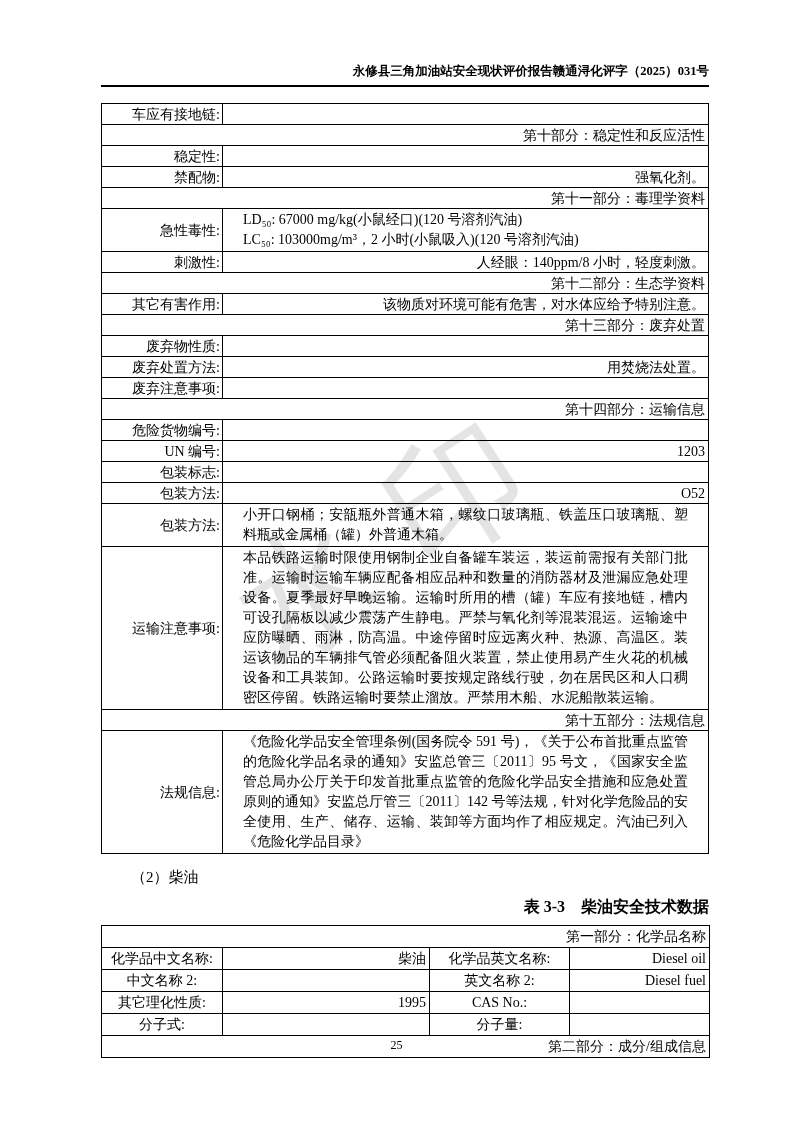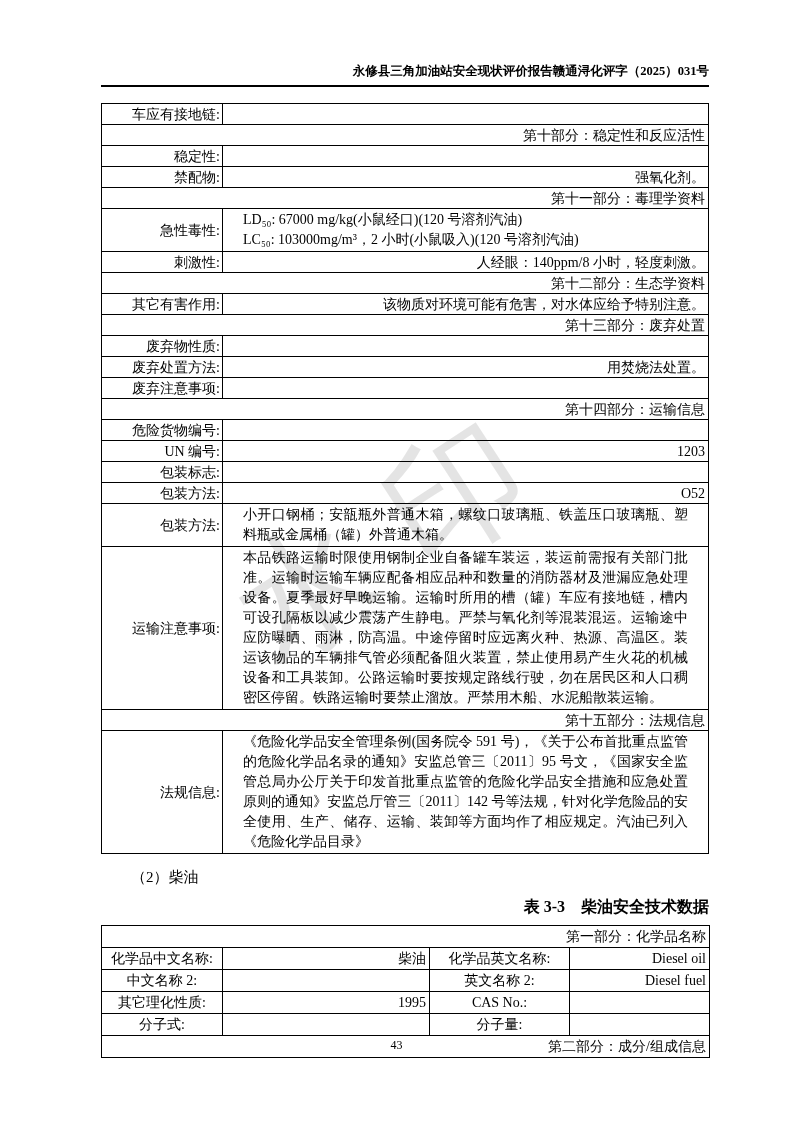--- a/index.html
+++ b/index.html
@@ -201,13 +201,13 @@
         <td class="val"></td>
       </tr>
       <tr>
         <td class="sec" colspan="4">第二部分：成分/组成信息</td>
       </tr>
     </tbody>
   </table>
 
 </div>
 
-<div class="footer">43</div>
+<div class="footer">25</div>
 
 </body></html>

